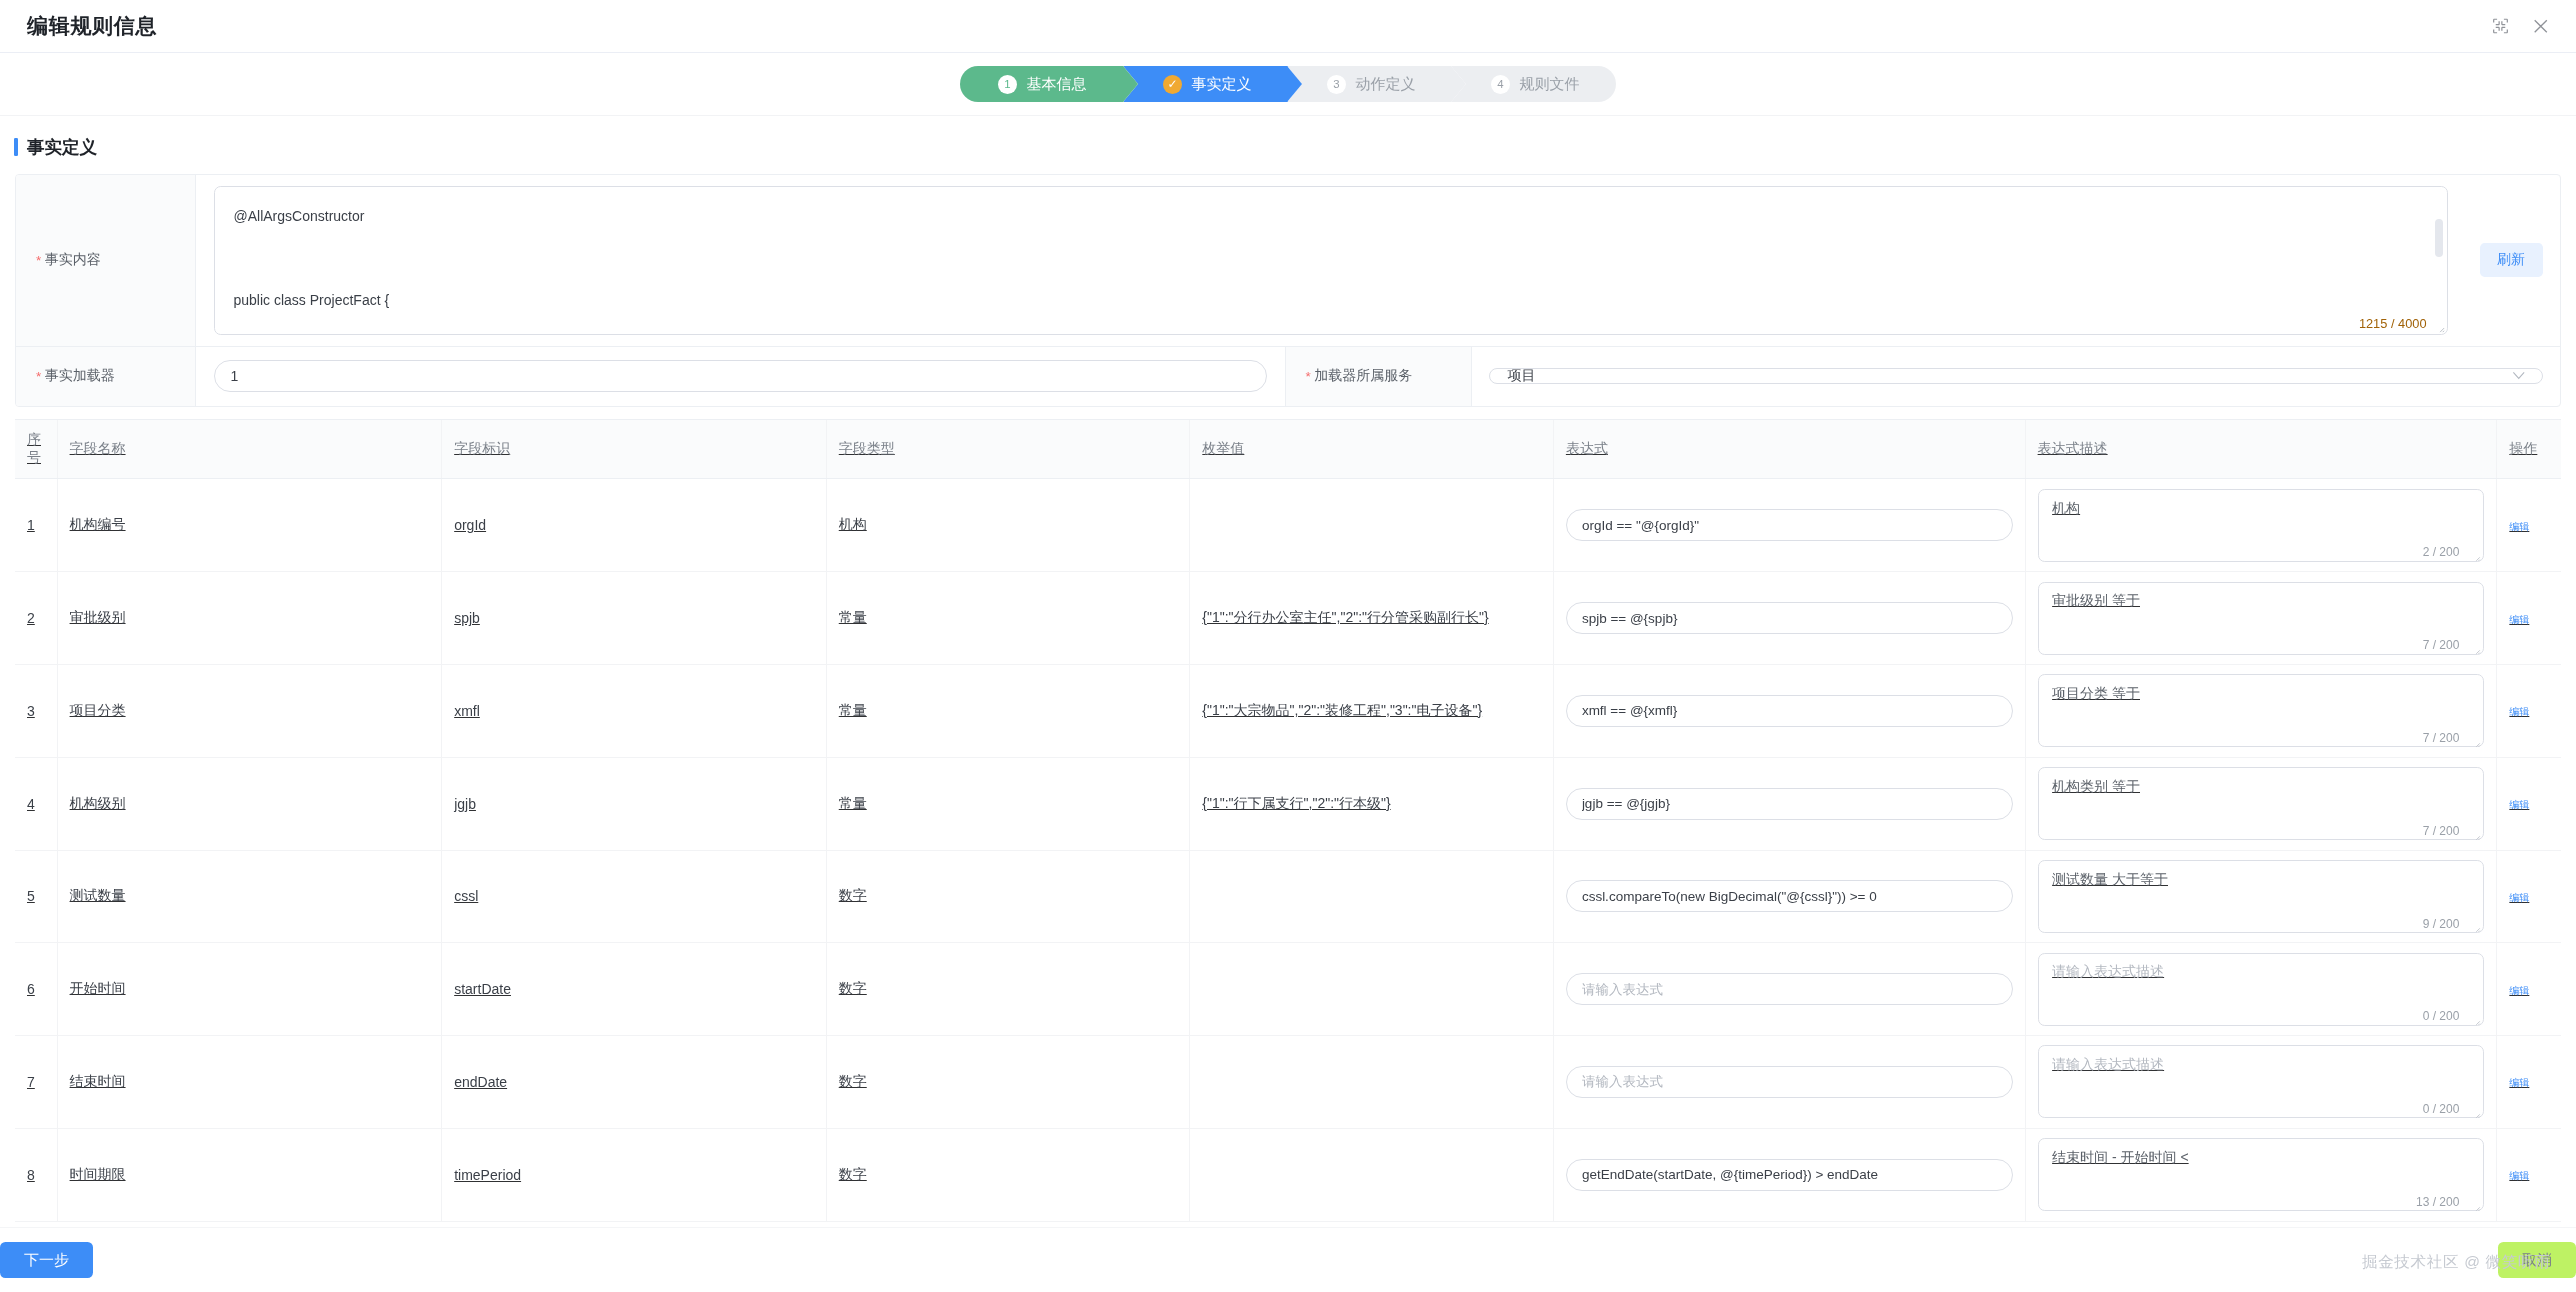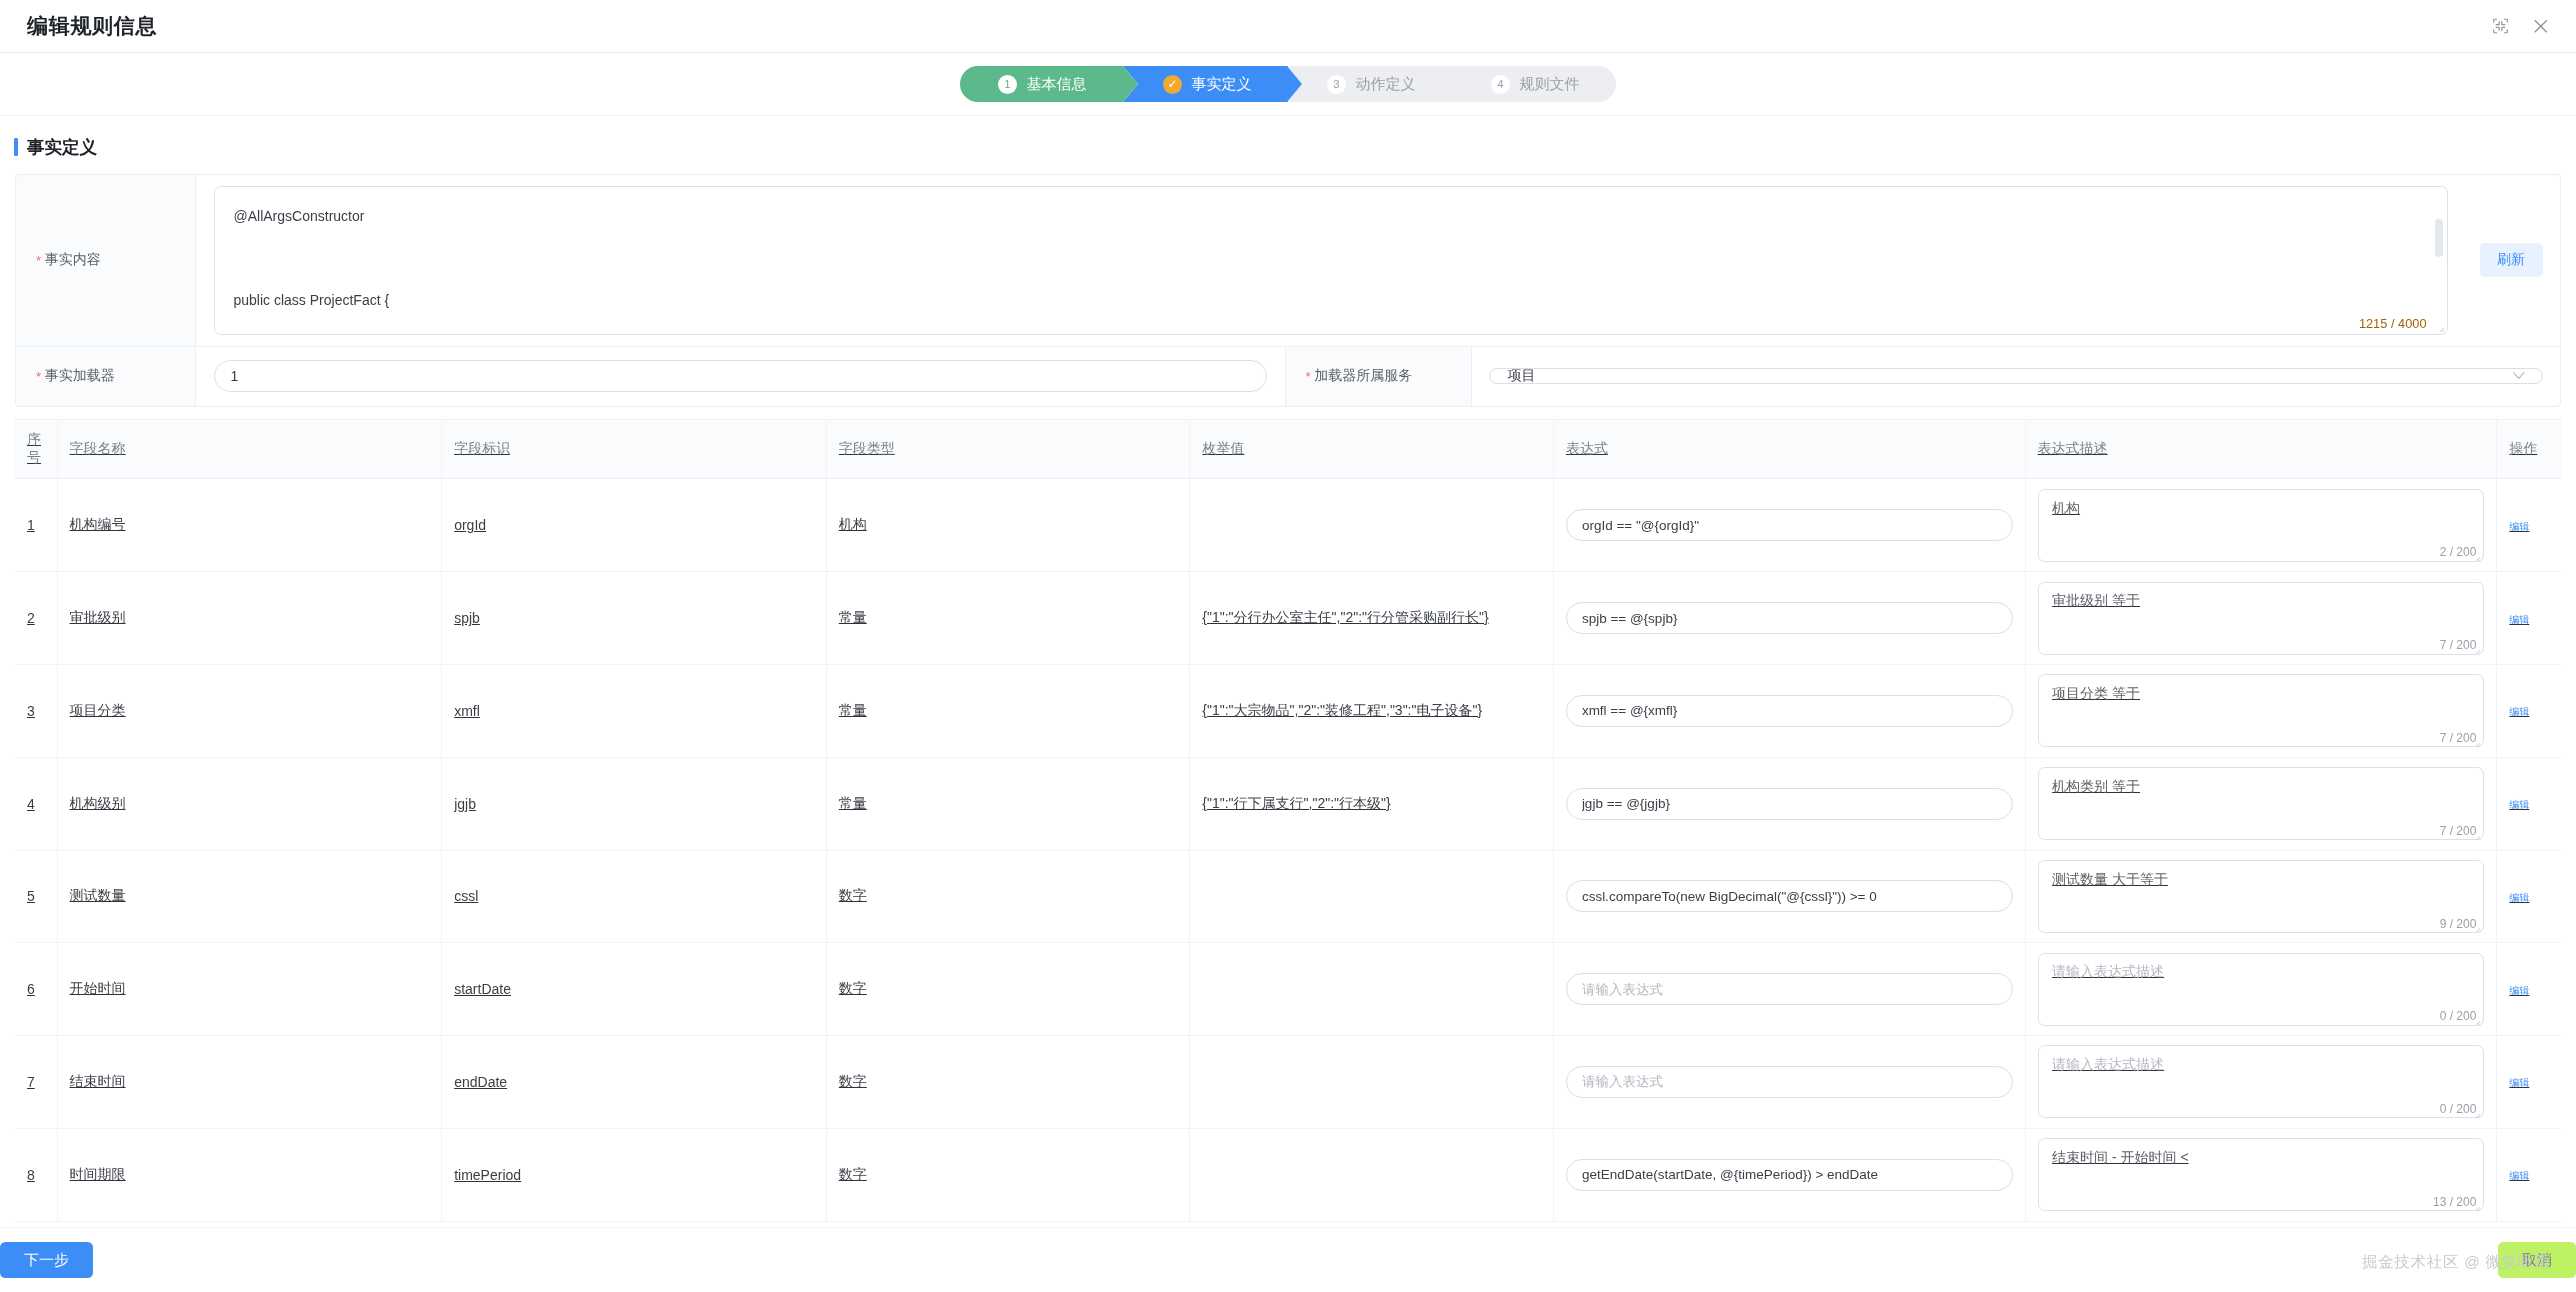--- a/index.html
+++ b/index.html
@@ -220,21 +220,21 @@
   .desc-box {
     position: relative;
     border: 0.7px solid #dcdfe6;
     border-radius: 6.7px;
     background: #fff;
     height: 73px;
     padding: 8.8px 13.5px 0 13.5px;
   }
   .desc-val { font-size: 14px; color: #5b6169; line-height: 1.3; }
   .desc-val.ph { color: #b3b8c0; }
-  .desc-count { position: absolute; right: 7px; bottom: 1.3px; font-size: 12px; color: #9aa0a8; margin-top: 32px; }
+  .desc-count { position: absolute; right: 24px; bottom: 1.3px; font-size: 12px; color: #9aa0a8; margin-top: 32px; }
   .op-link { color: #3d8df7; font-size: 10px; cursor: pointer; }
 
   
   .footer {
     position: absolute; left: 0; right: 0; bottom: 0;
     height: 65px;
     background: #fff;
     display: flex; align-items: center; justify-content: space-between;
     gap: 20px;
     border-top: 0.7px solid #f4f5f7;

